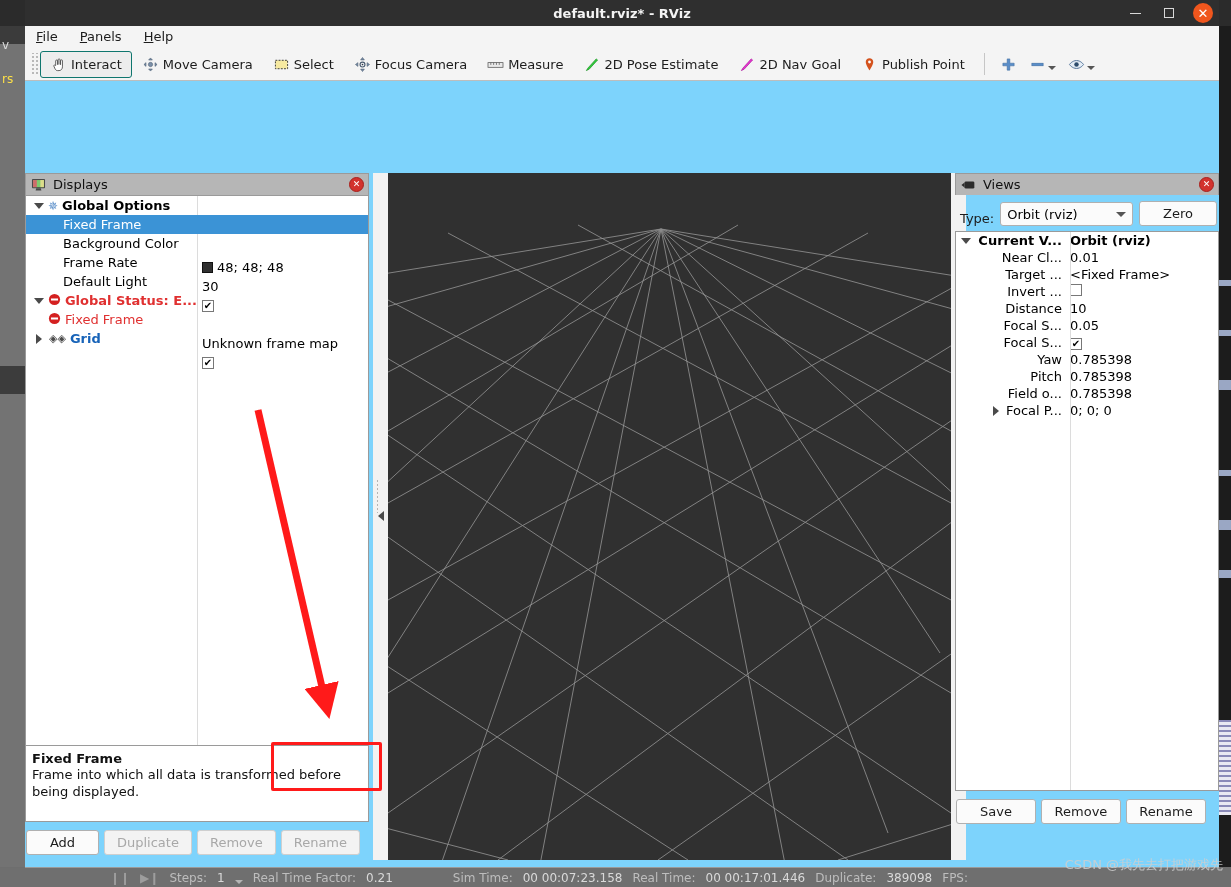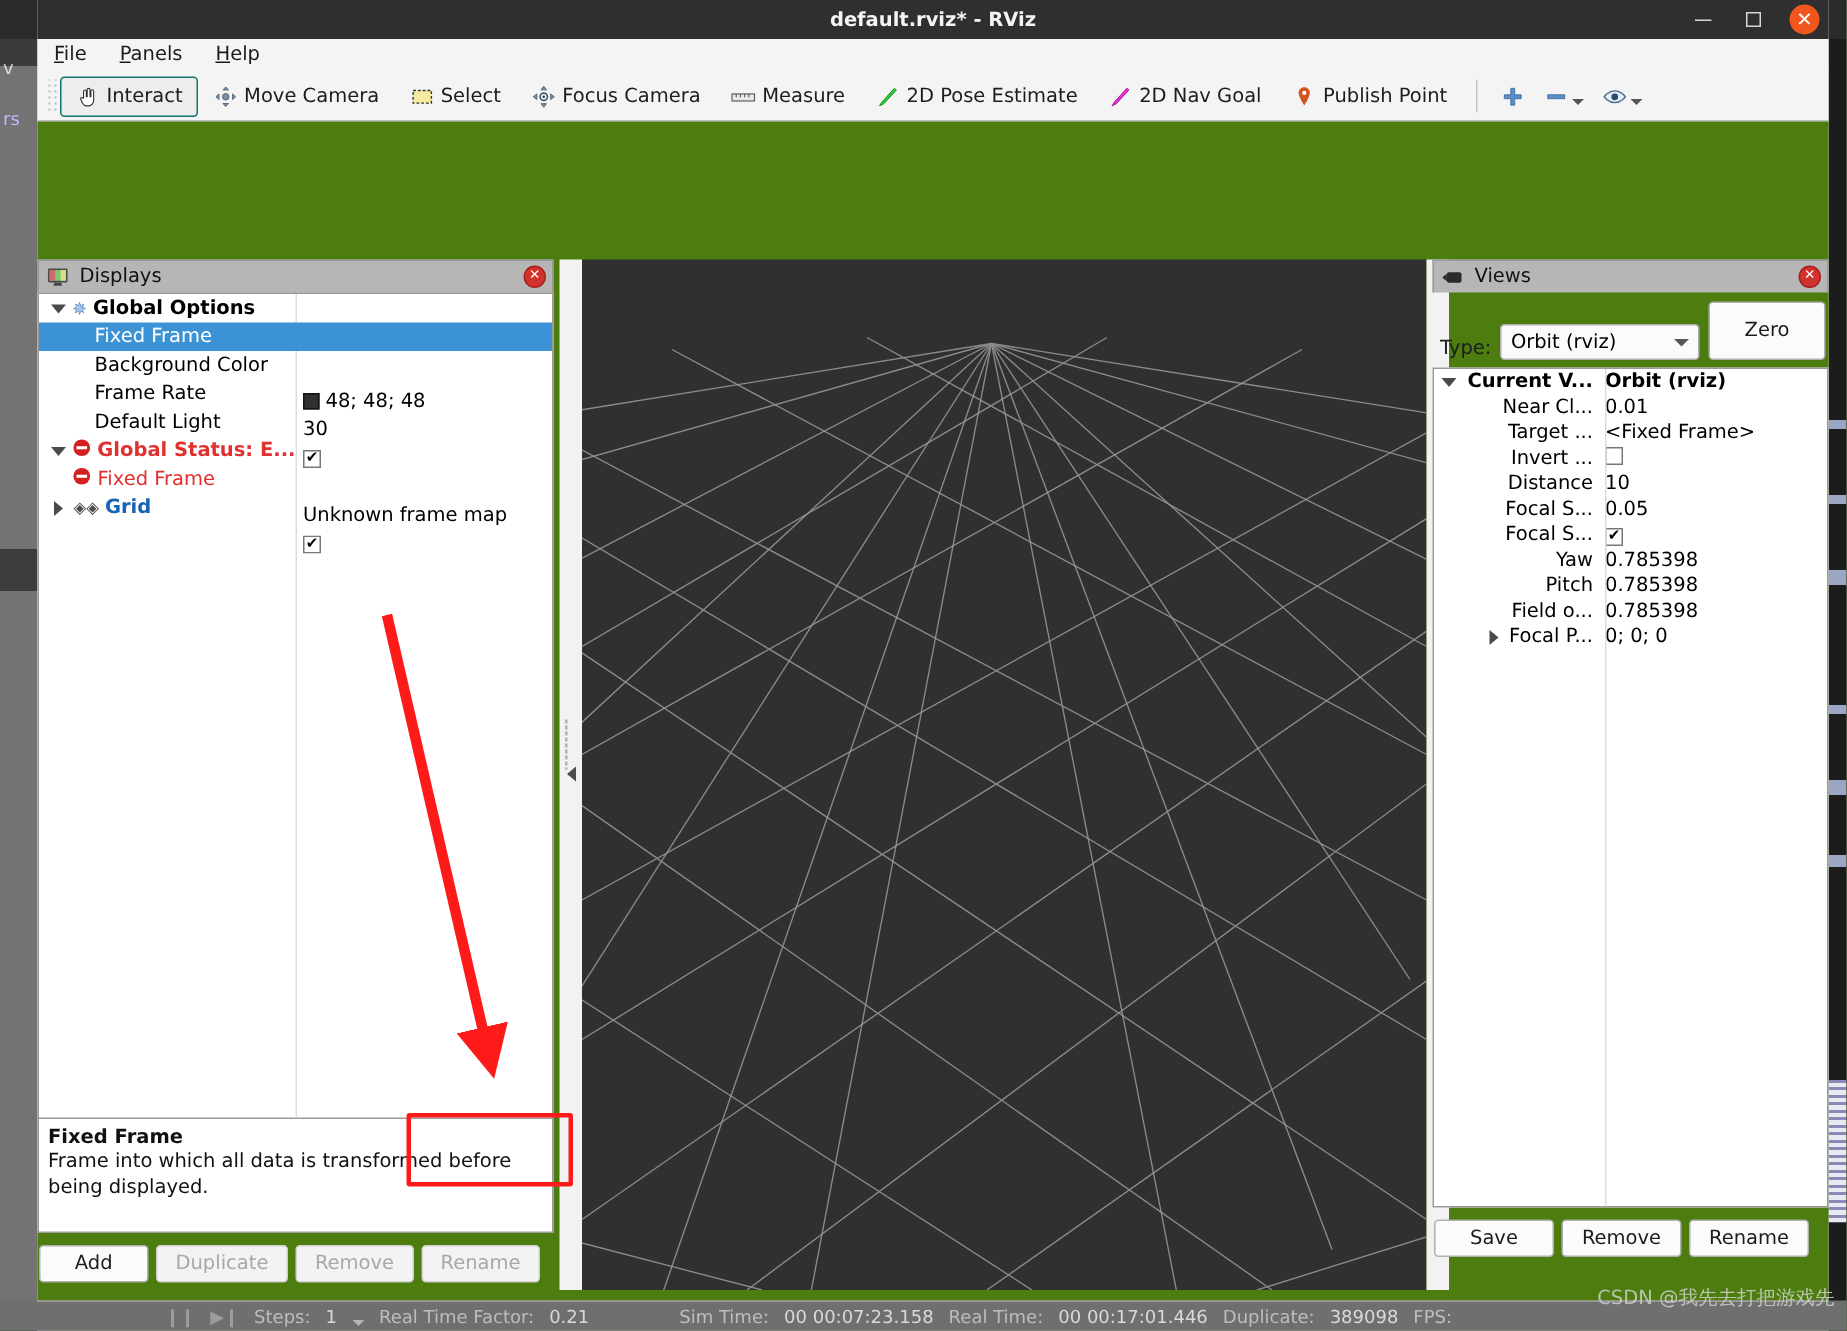--- a/index.html
+++ b/index.html
@@ -63,21 +63,21 @@
   .tb-item { display:flex; align-items:center; gap:4px; height:27px; padding:0 9px; font-size:13px; color:#1c1c1c;
      border:1px solid transparent; border-radius:3px; white-space:nowrap; }
   .tb-item.active { background:#ededed; border:1px solid #0f766e; }
   .tb-sep { width:1px; height:22px; background:#c6c6c6; margin:0 9px; }
   .tb-icon { display:inline-flex; width:17px; height:17px; align-items:center; justify-content:center; }
   .tb-mini { display:flex; align-items:center; gap:2px; padding:0 6px; }
   .caret-sm { width:0;height:0;border-left:4px solid transparent;border-right:4px solid transparent;
      border-top:4px solid #555; align-self:flex-end; margin-bottom:3px; }
 
   
-  .body { position:relative; height:787px; background:#4d7c0f; }
+  .body { position:relative; height:787px; background:#7dd3fc; }
 
   
   .panel-title { height:22px; background:#b6b6b6; display:flex; align-items:center; padding:0 4px; gap:6px;
      border:1px solid #9a9a9a; border-bottom:none; }
   .panel-title .ttl { font-size:13px; color:#111; }
   .panel-close { margin-left:auto; width:15px; height:15px; border-radius:50%; background:#d2322d;
      border:1px solid #a8201c; display:flex; align-items:center; justify-content:center;
      color:#fff; font-size:9px; line-height:1; }
 
   
@@ -146,21 +146,21 @@
 </head>
 <body>
 
 <div id="root">
 
   <div class="bg-desktop"></div>
   <div class="bg-dark-top"></div>
   <div class="bg-left-strip"></div>
   <div class="bg-left-dark1"></div>
   <div class="bg-left-txt" style="top:38px;">v</div>
-  <div class="bg-left-txt" style="top:72px;color:#c4b5fd;">rs</div>
+  <div class="bg-left-txt" style="top:72px;color:#fde047;">rs</div>
   <div class="bg-left-sel"></div>
   <div class="bg-right-strip"></div>
   <div class="bg-right-bits" style="top:280px;height:6px;"></div>
   <div class="bg-right-bits" style="top:330px;height:6px;"></div>
   <div class="bg-right-bits" style="top:380px;height:10px;"></div>
   <div class="bg-right-bits" style="top:470px;height:6px;"></div>
   <div class="bg-right-bits" style="top:520px;height:10px;"></div>
   <div class="bg-right-bits" style="top:570px;height:8px;"></div>
   <div class="bg-right-lower"></div>
 
@@ -492,21 +492,21 @@
           <span class="ttl">Views</span>
           <span class="panel-close">✕</span>
         </div>
 
         <div class="views-type">
           <span class="lbl">Type:</span>
           <div class="combo" style="width:135px">
             <span class="cv">Orbit (rviz)</span>
             <span class="caret"></span>
           </div>
-          <div class="btn" style="min-width:78px;height:39px">Zero</div>
+          <div class="btn" style="min-width:78px;height:25px">Zero</div>
         </div>
 
         <div class="views-tree">
           <div class="views-colsep"></div>
 
           <div class="vrow hdr">
             <div class="v1">
                 <span class="arrow-d" style="margin-right:4px"></span>
               <span>Current V...</span>
               </div>

